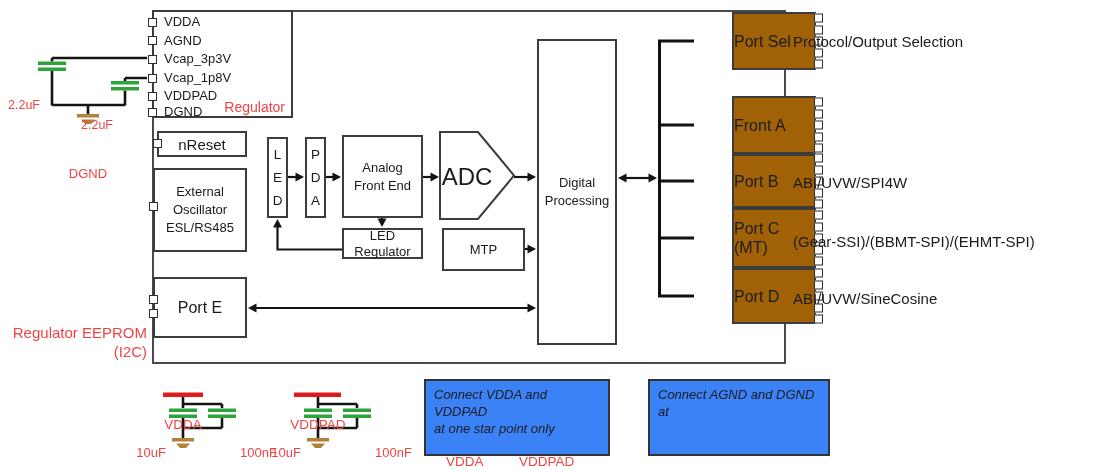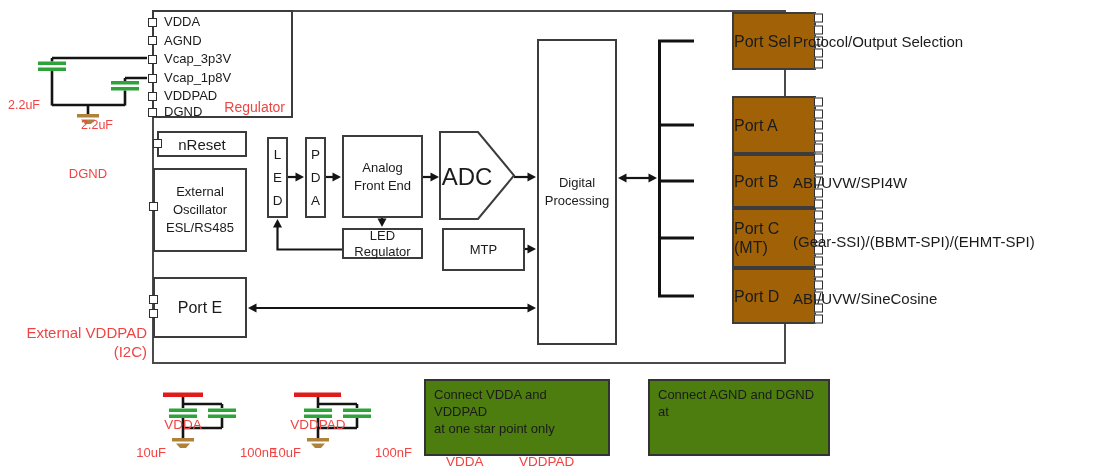--- a/index.html
+++ b/index.html
@@ -13,22 +13,22 @@
   .port-pins{position:absolute;right:-9px;top:50%;transform:translateY(-50%);
              display:flex;flex-direction:column;gap:2.5px;z-index:4;}
   .pinr{width:9px;height:9px;background:#fff;border:1.5px solid #2e2e2e;box-sizing:border-box;}
   .lbl{position:absolute;color:#ef4444;z-index:3;margin-top:40px;}
   .desc{position:absolute;left:793px;font-size:15px;line-height:19px;white-space:nowrap;
         transform:translateY(-50%);z-index:3;}
   .regrow{position:absolute;left:10px;font-size:13px;line-height:15px;white-space:nowrap;}
   .port{position:absolute;left:693px;width:84px;background:#a16207;border:2px solid #3c3c3c;
         box-sizing:border-box;z-index:3;display:flex;flex-direction:column;
         justify-content:center;font-size:16px;line-height:19px;margin-left:39px;}
-  .notebox{position:absolute;background:#4d7c0f;border:2px solid #333;box-sizing:border-box;z-index:3;
-           font-size:13px;line-height:17px;padding:5px 11px 0 8px;}
+  .notebox{position:absolute;background:#3b82f6;border:2px solid #333;box-sizing:border-box;z-index:3;
+           font-size:13px;line-height:17px;padding:5px 11px 0 8px;font-style:italic;}
   svg.wires{position:absolute;left:0;top:0;z-index:2;pointer-events:none;}
   .wire{stroke:#141414;stroke-width:2.2;fill:none;}
   .wire-th{stroke:#141414;stroke-width:2.6;fill:none;}
   .bus{stroke:#111;stroke-width:3;fill:none;}
   .head{fill:#141414;stroke:none;}
   .capplate{fill:#2da33a;}
   .pwr{fill:#e01b1b;}
   .gnd{fill:#b08138;}
   .adcshape{fill:#fff;stroke:#3c3c3c;stroke-width:2;}
   .adctext{font-family:"Liberation Sans",sans-serif;font-size:24px;fill:#1b1b1b;}
@@ -165,21 +165,21 @@
     </div>
   </div>
 
   <div class="block center" style="left:153px;top:277px;width:94px;height:61px;font-size:16px;">
     <div class="pin" style="left:-6px;top:16px;"></div>
     <div class="pin" style="left:-6px;top:30px;"></div>
     <span>Port E</span>
   </div>
 
   <div class="lbl" style="left:0;top:283px;width:147px;text-align:right;font-size:15px;line-height:19px;">
-    <div>External VDDPAD</div>
+    <div>Regulator EEPROM</div>
     <div>(I2C)</div>
   </div>
 
   <div class="block col" style="left:267px;top:137px;width:21px;height:81px;font-size:13.5px;">
     <span>L</span>
     <span>E</span>
     <span>D</span>
   </div>
 
   <div class="block col" style="left:305px;top:137px;width:21px;height:81px;font-size:13.5px;">
@@ -217,21 +217,21 @@
     <span>Port Sel</span>
     <div class="port-pins">
         <div class="pinr"></div>
         <div class="pinr"></div>
         <div class="pinr"></div>
         <div class="pinr"></div>
         <div class="pinr"></div>
       </div>
   </div>
   <div class="port" style="top:96px;height:58px;">
-    <span>Port A</span>
+    <span>Front A</span>
     <div class="port-pins">
         <div class="pinr"></div>
         <div class="pinr"></div>
         <div class="pinr"></div>
         <div class="pinr"></div>
         <div class="pinr"></div>
       </div>
   </div>
   <div class="port" style="top:154px;height:54px;">
     <span>Port B</span>

